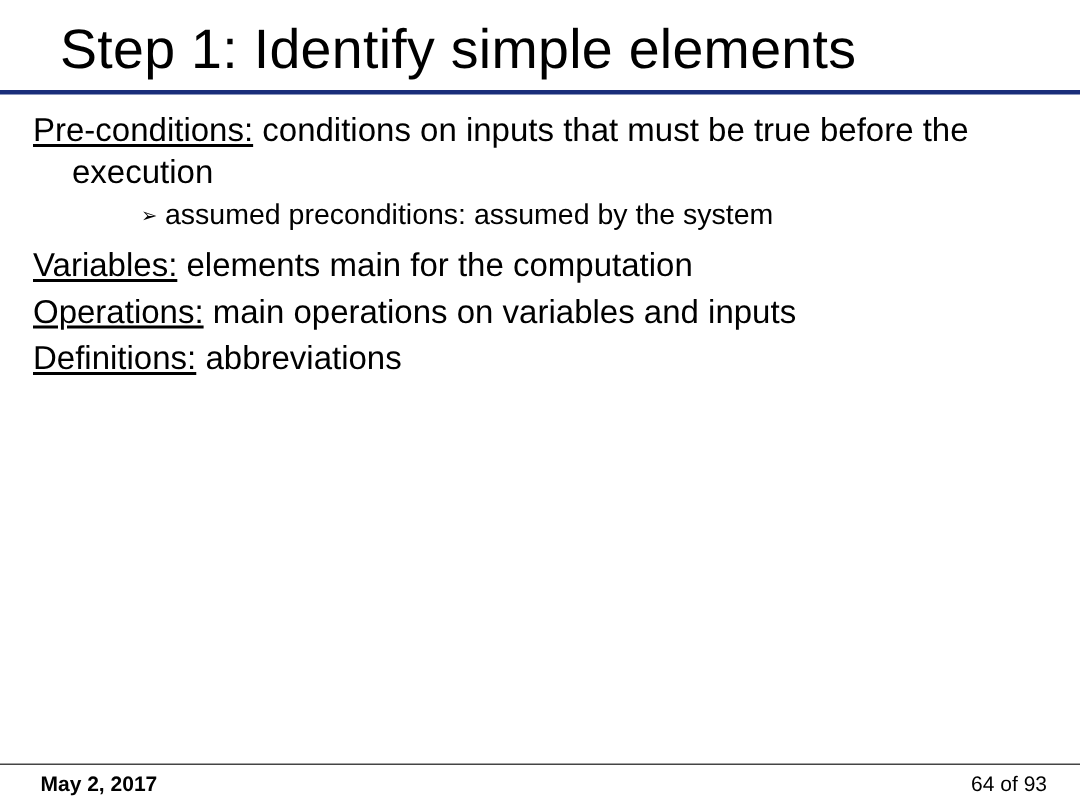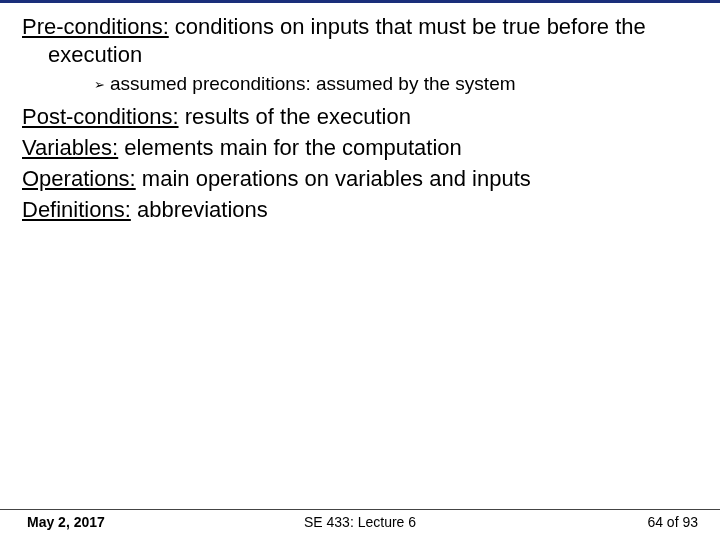--- a/index.html
+++ b/index.html
@@ -78,49 +78,46 @@
     color: #000;
   }
   .footer .date { position: absolute; left: 27px; font-weight: bold; }
   .footer .course { position: absolute; left: 50%; transform: translateX(-50%); }
   .footer .page { position: absolute; right: 22px; }
 </style>
 </head>
 <body>
 <div class="slide">
 
+  <div class="title">Step 1: Identify simple elements</div>
   <div class="title-rule"></div>
 
   <div class="body">
 
     <div class="def">
       <span class="term">Pre-conditions:</span><span> conditions on inputs that must be true before the execution</span>
     </div>
 
     <div class="sublist">
       <div class="subitem">
         <span class="chevron">➢</span><span>assumed preconditions: assumed by the system</span>
       </div>
     </div>
 
     <div class="def">
-      <span class="term">Post-conditions:</span><span> results of the execution</span>
-    </div>
-    <div class="def">
       <span class="term">Variables:</span><span> elements main for the computation</span>
     </div>
     <div class="def">
       <span class="term">Operations:</span><span> main operations on variables and inputs</span>
     </div>
     <div class="def">
       <span class="term">Definitions:</span><span> abbreviations</span>
     </div>
 
   </div>
 
   <div class="footer-rule"></div>
   <div class="footer">
     <span class="date">May 2, 2017</span>
-    <span class="course">SE 433: Lecture 6</span>
     <span class="page">64 of 93</span>
   </div>
 
 </div>
 
 </body></html>

